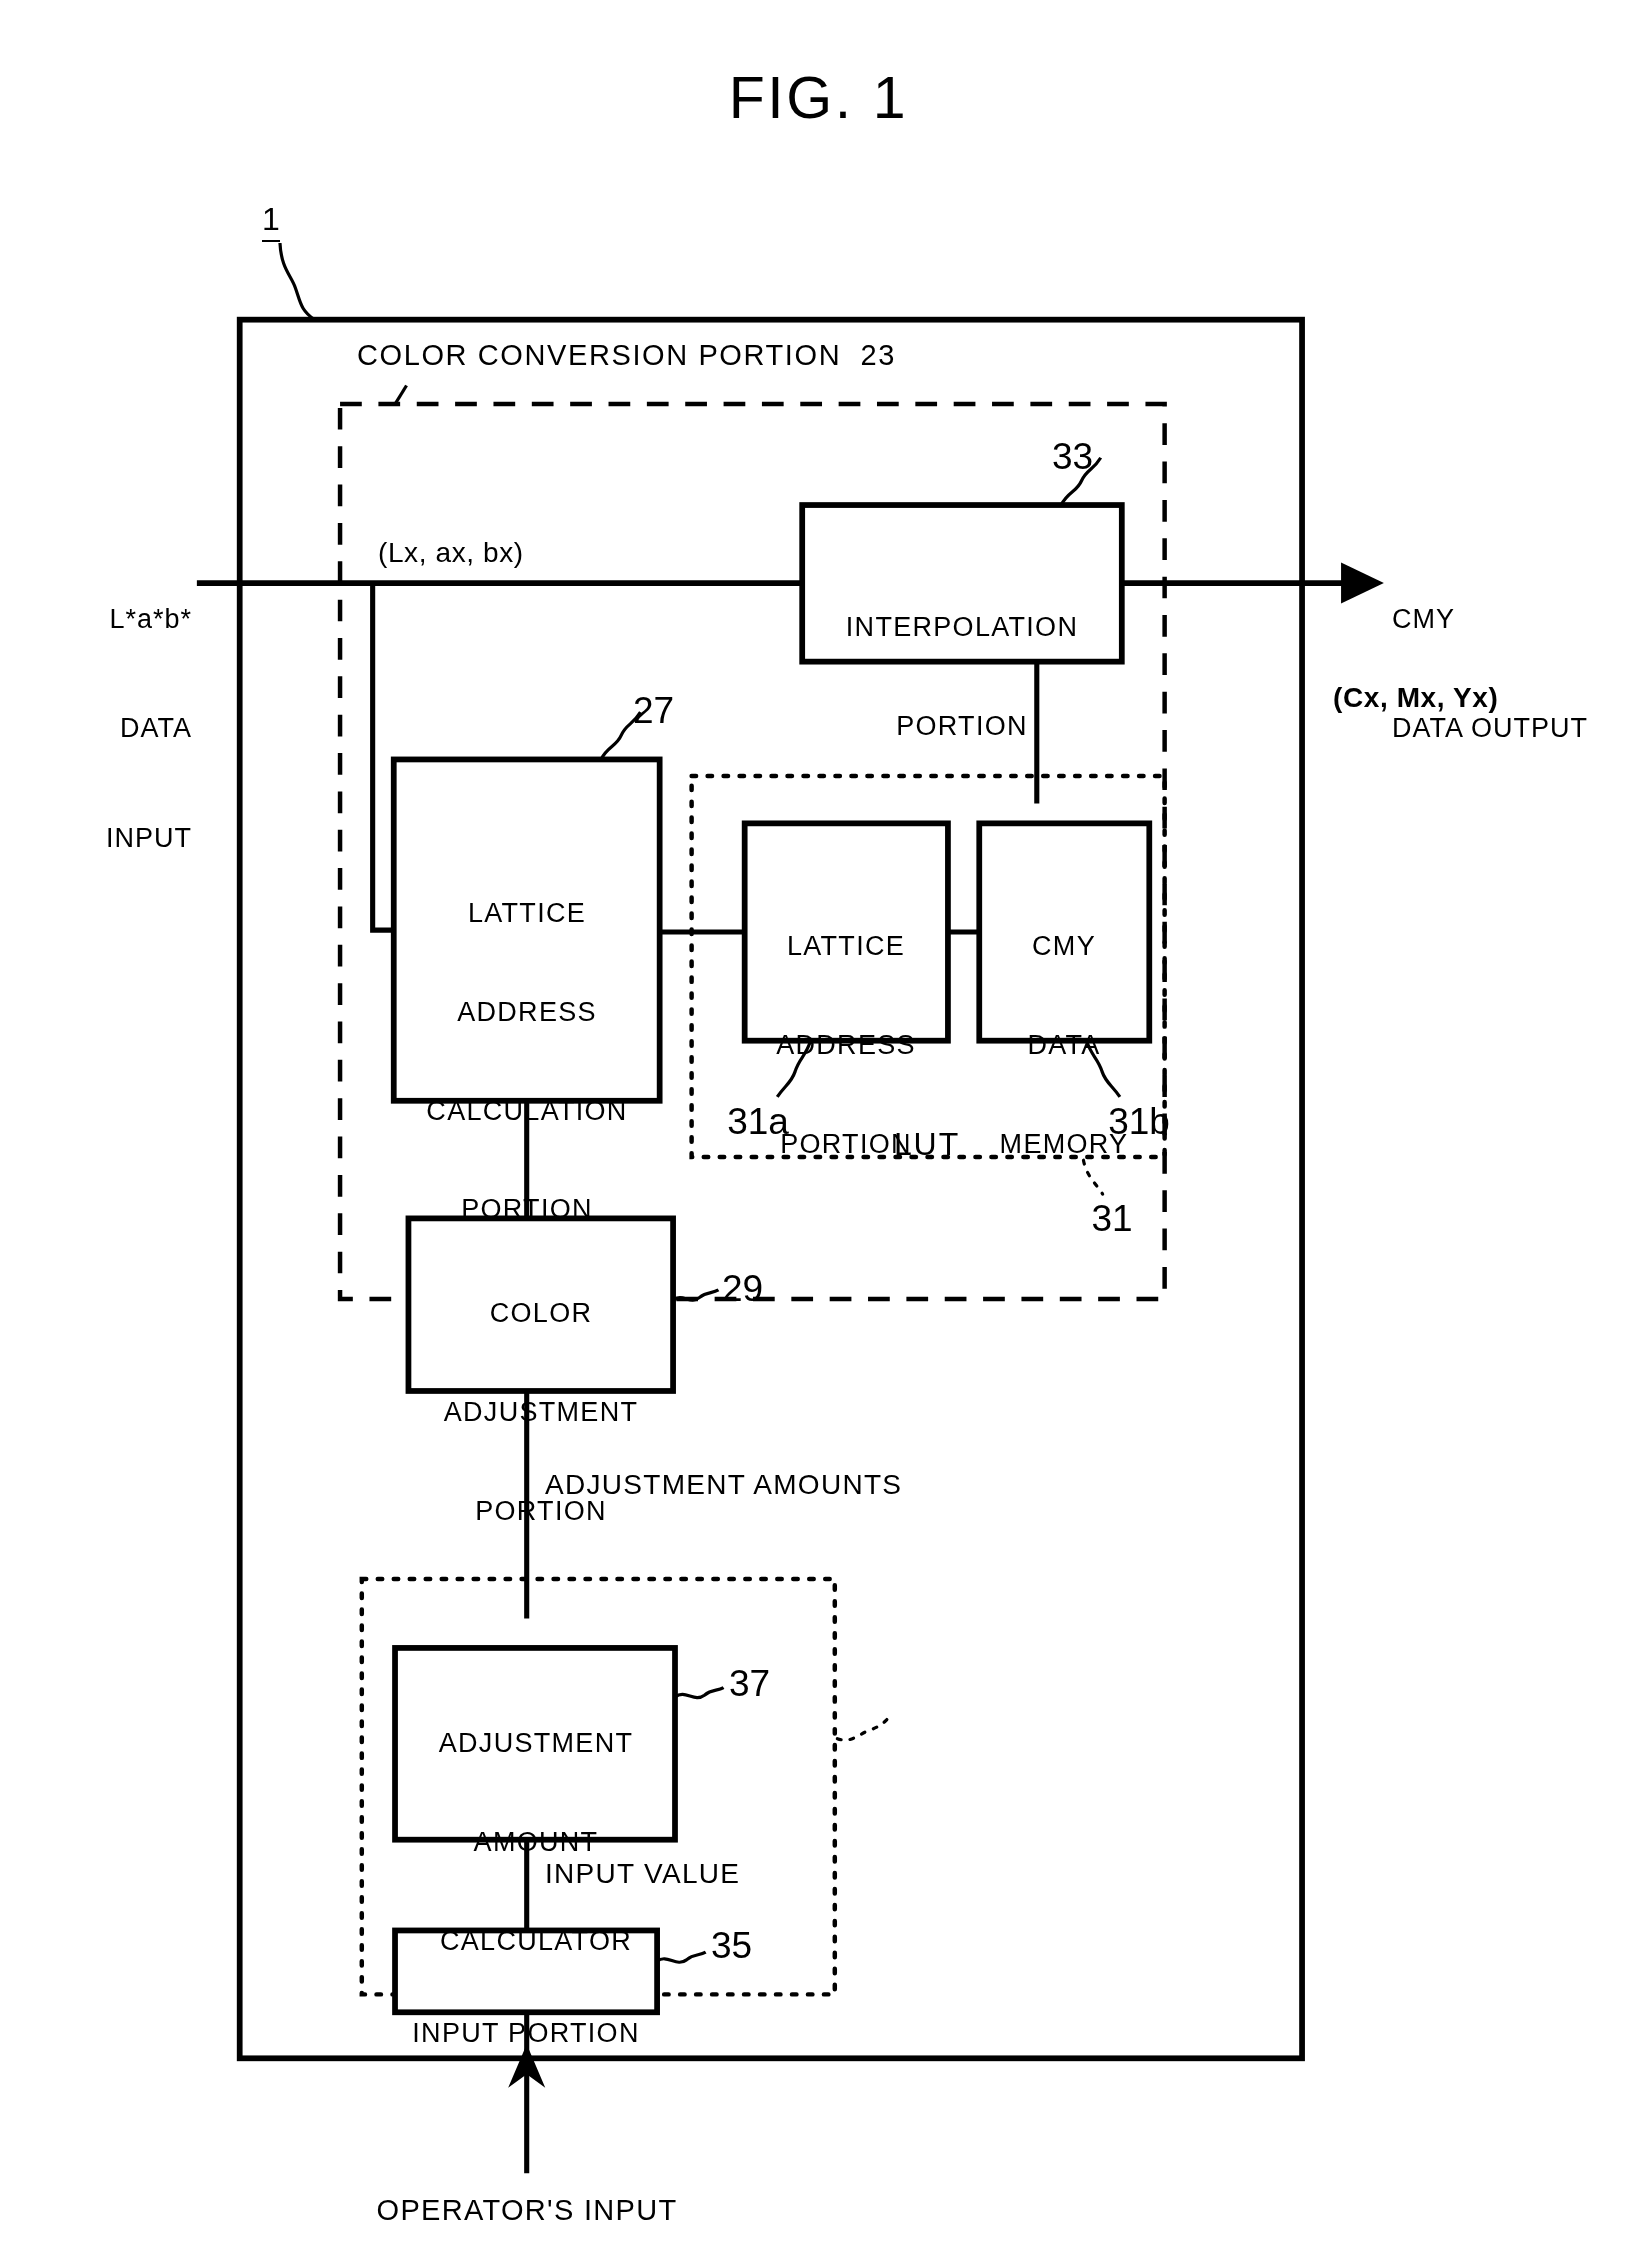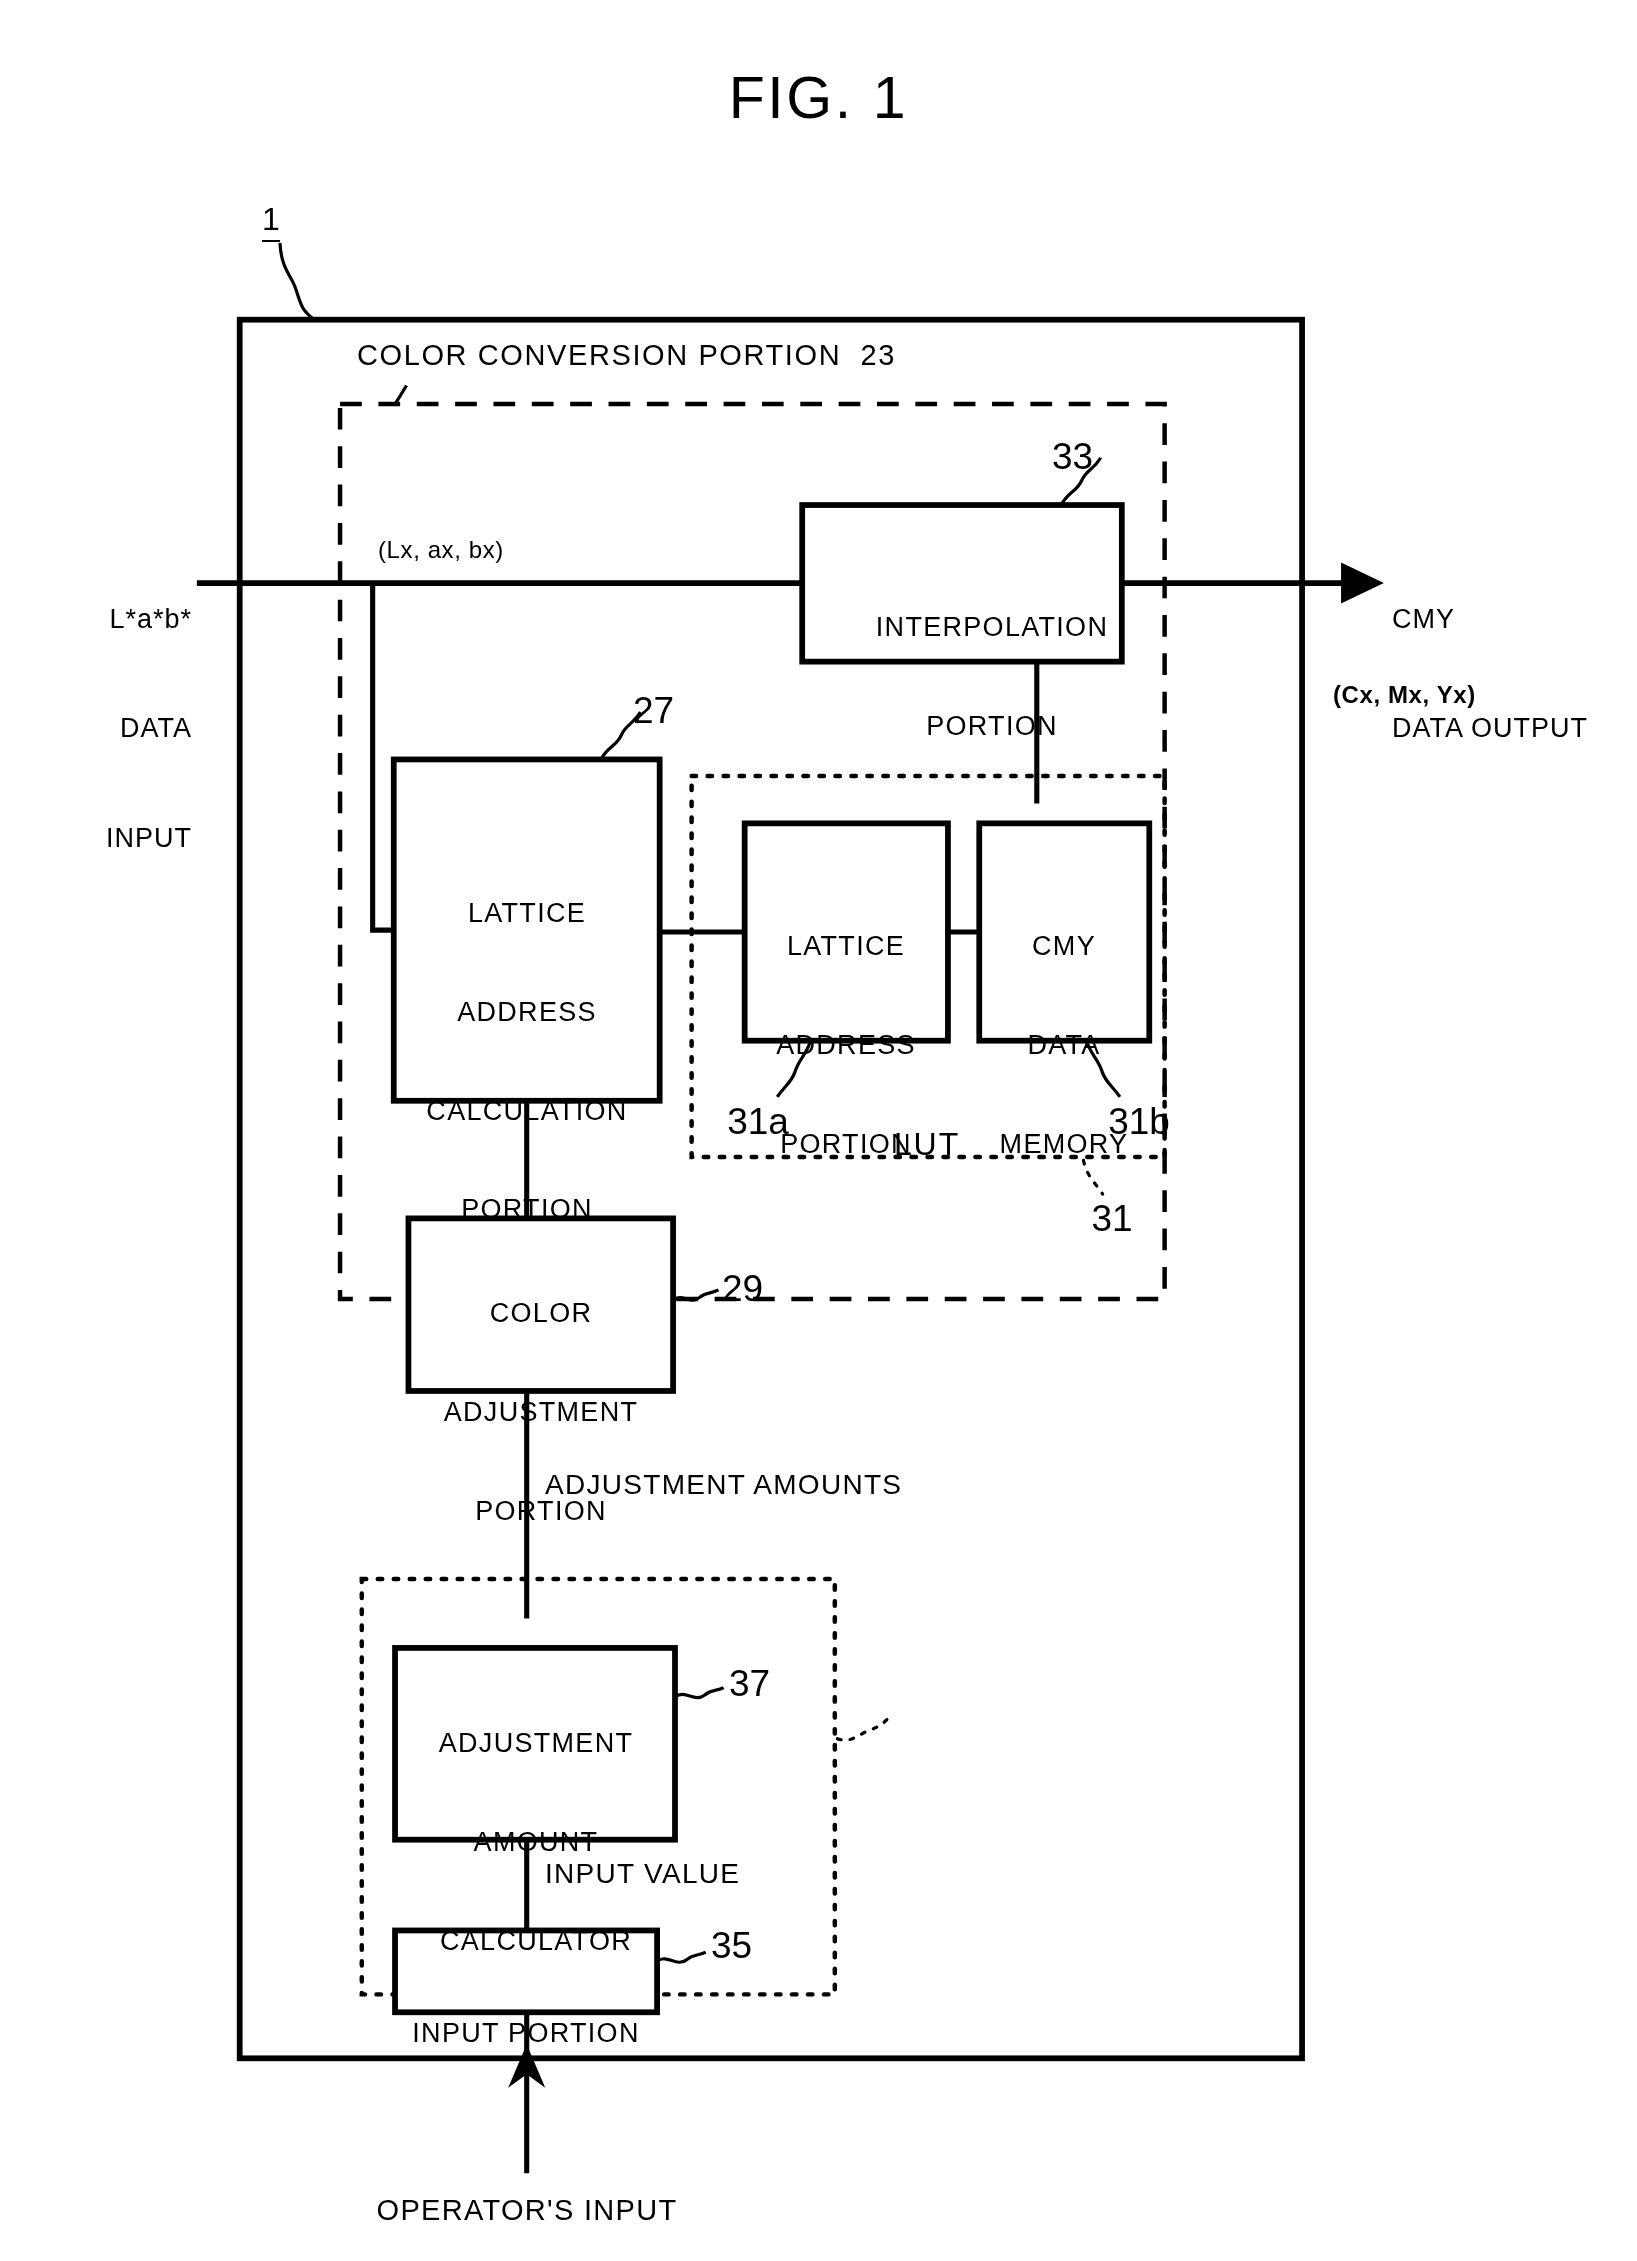--- a/index.html
+++ b/index.html
@@ -68,21 +68,21 @@
     font-size: 32px;
     border-bottom: 2.6px solid #000;
     padding-bottom: 1.3px;
   }
   .io-label {
     font-size: 27px;
     letter-spacing: 1px;
     line-height: 1.35;
   }
   .paren {
-    font-size: 24px;
+    font-size: 28px;
     letter-spacing: 0.6px;
   }
 </style>
 </head>
 <body>
 
 <div id="figure-root">
 
   <div class="fig-title">FIG. 1</div>
 
@@ -163,21 +163,21 @@
 
   <div class="lbl io-label" style="left:1392px; top:528px;">
     <div>CMY</div>
     <div>DATA OUTPUT</div>
   </div>
 
   <div class="lbl paren" style="left:1333px; top:681px;font-weight:bold;">(Cx, Mx, Yx)</div>
 
   <div class="lbl numeral-big" style="left:1052px; top:435px;">33</div>
 
-  <div class="lbl boxlabel center" style="left:992px; top:545px;">
+  <div class="lbl boxlabel center" style="left:962px; top:545px;">
     <div>INTERPOLATION</div>
     <div>PORTION</div>
   </div>
 
   <div class="lbl numeral-big" style="left:633px; top:689px;">27</div>
 
   <div class="lbl boxlabel center" style="left:527px; top:831px;">
     <div>LATTICE</div>
     <div>ADDRESS</div>
     <div>CALCULATION</div>

